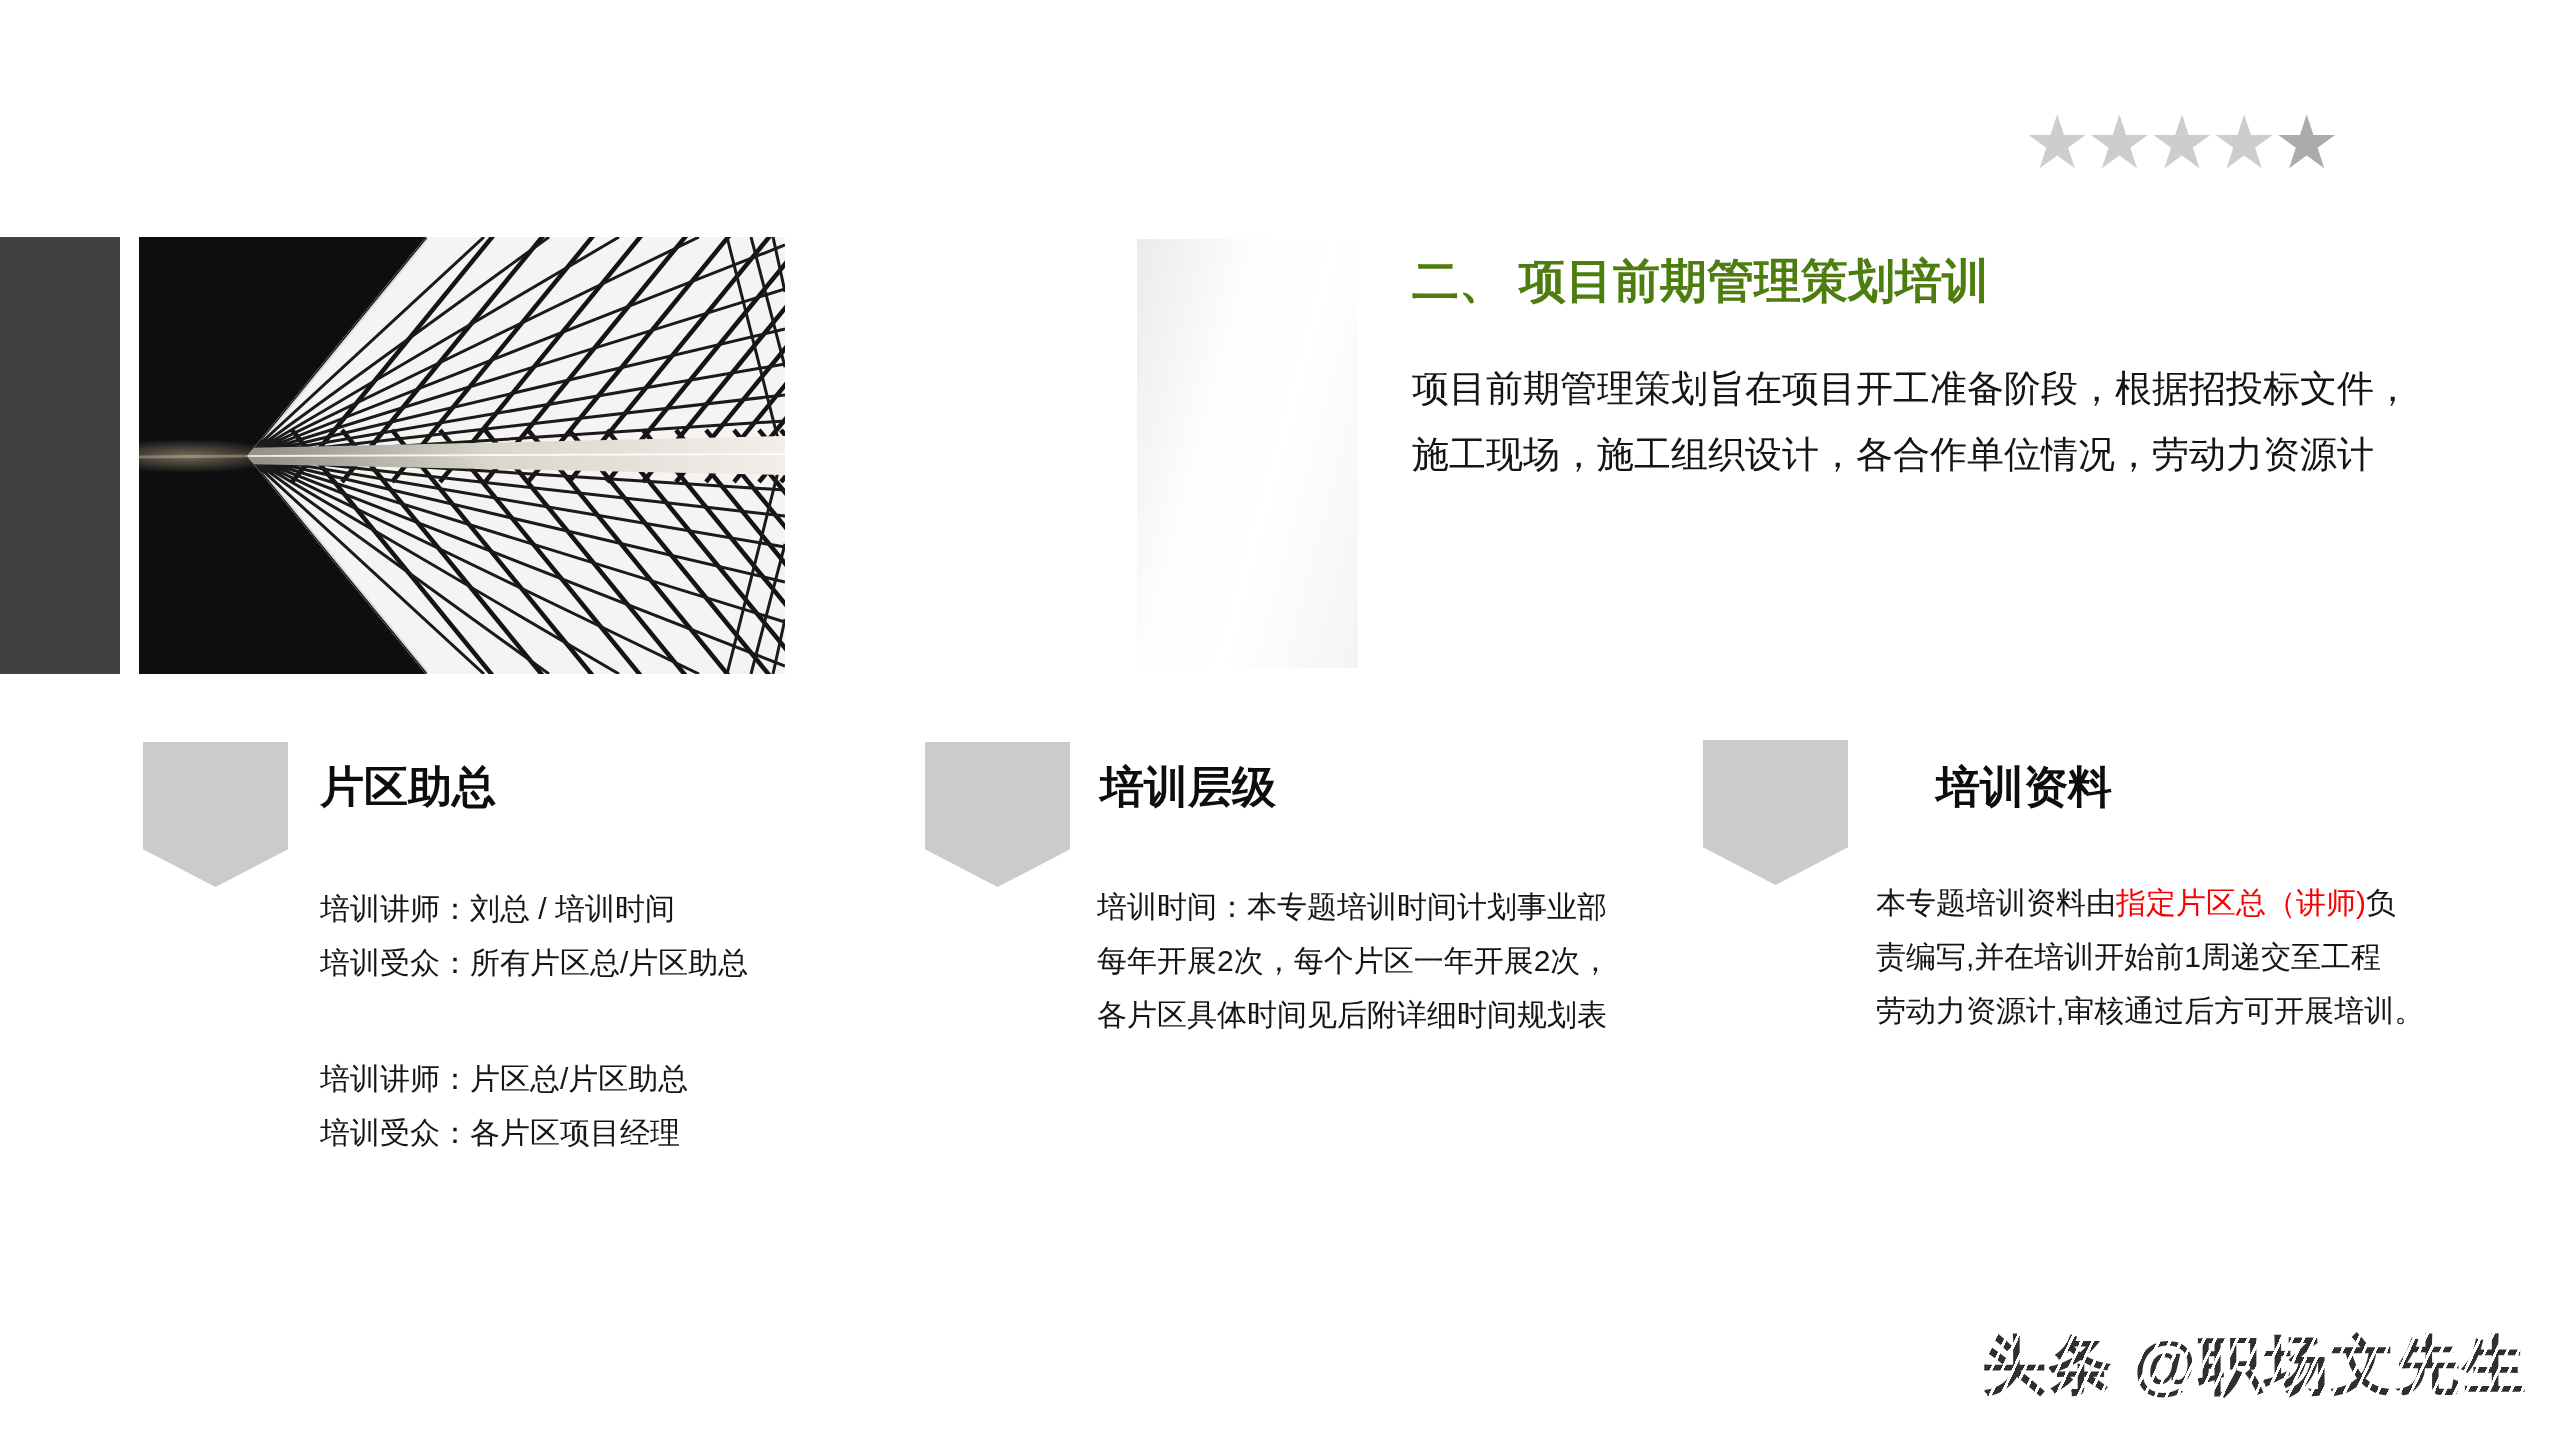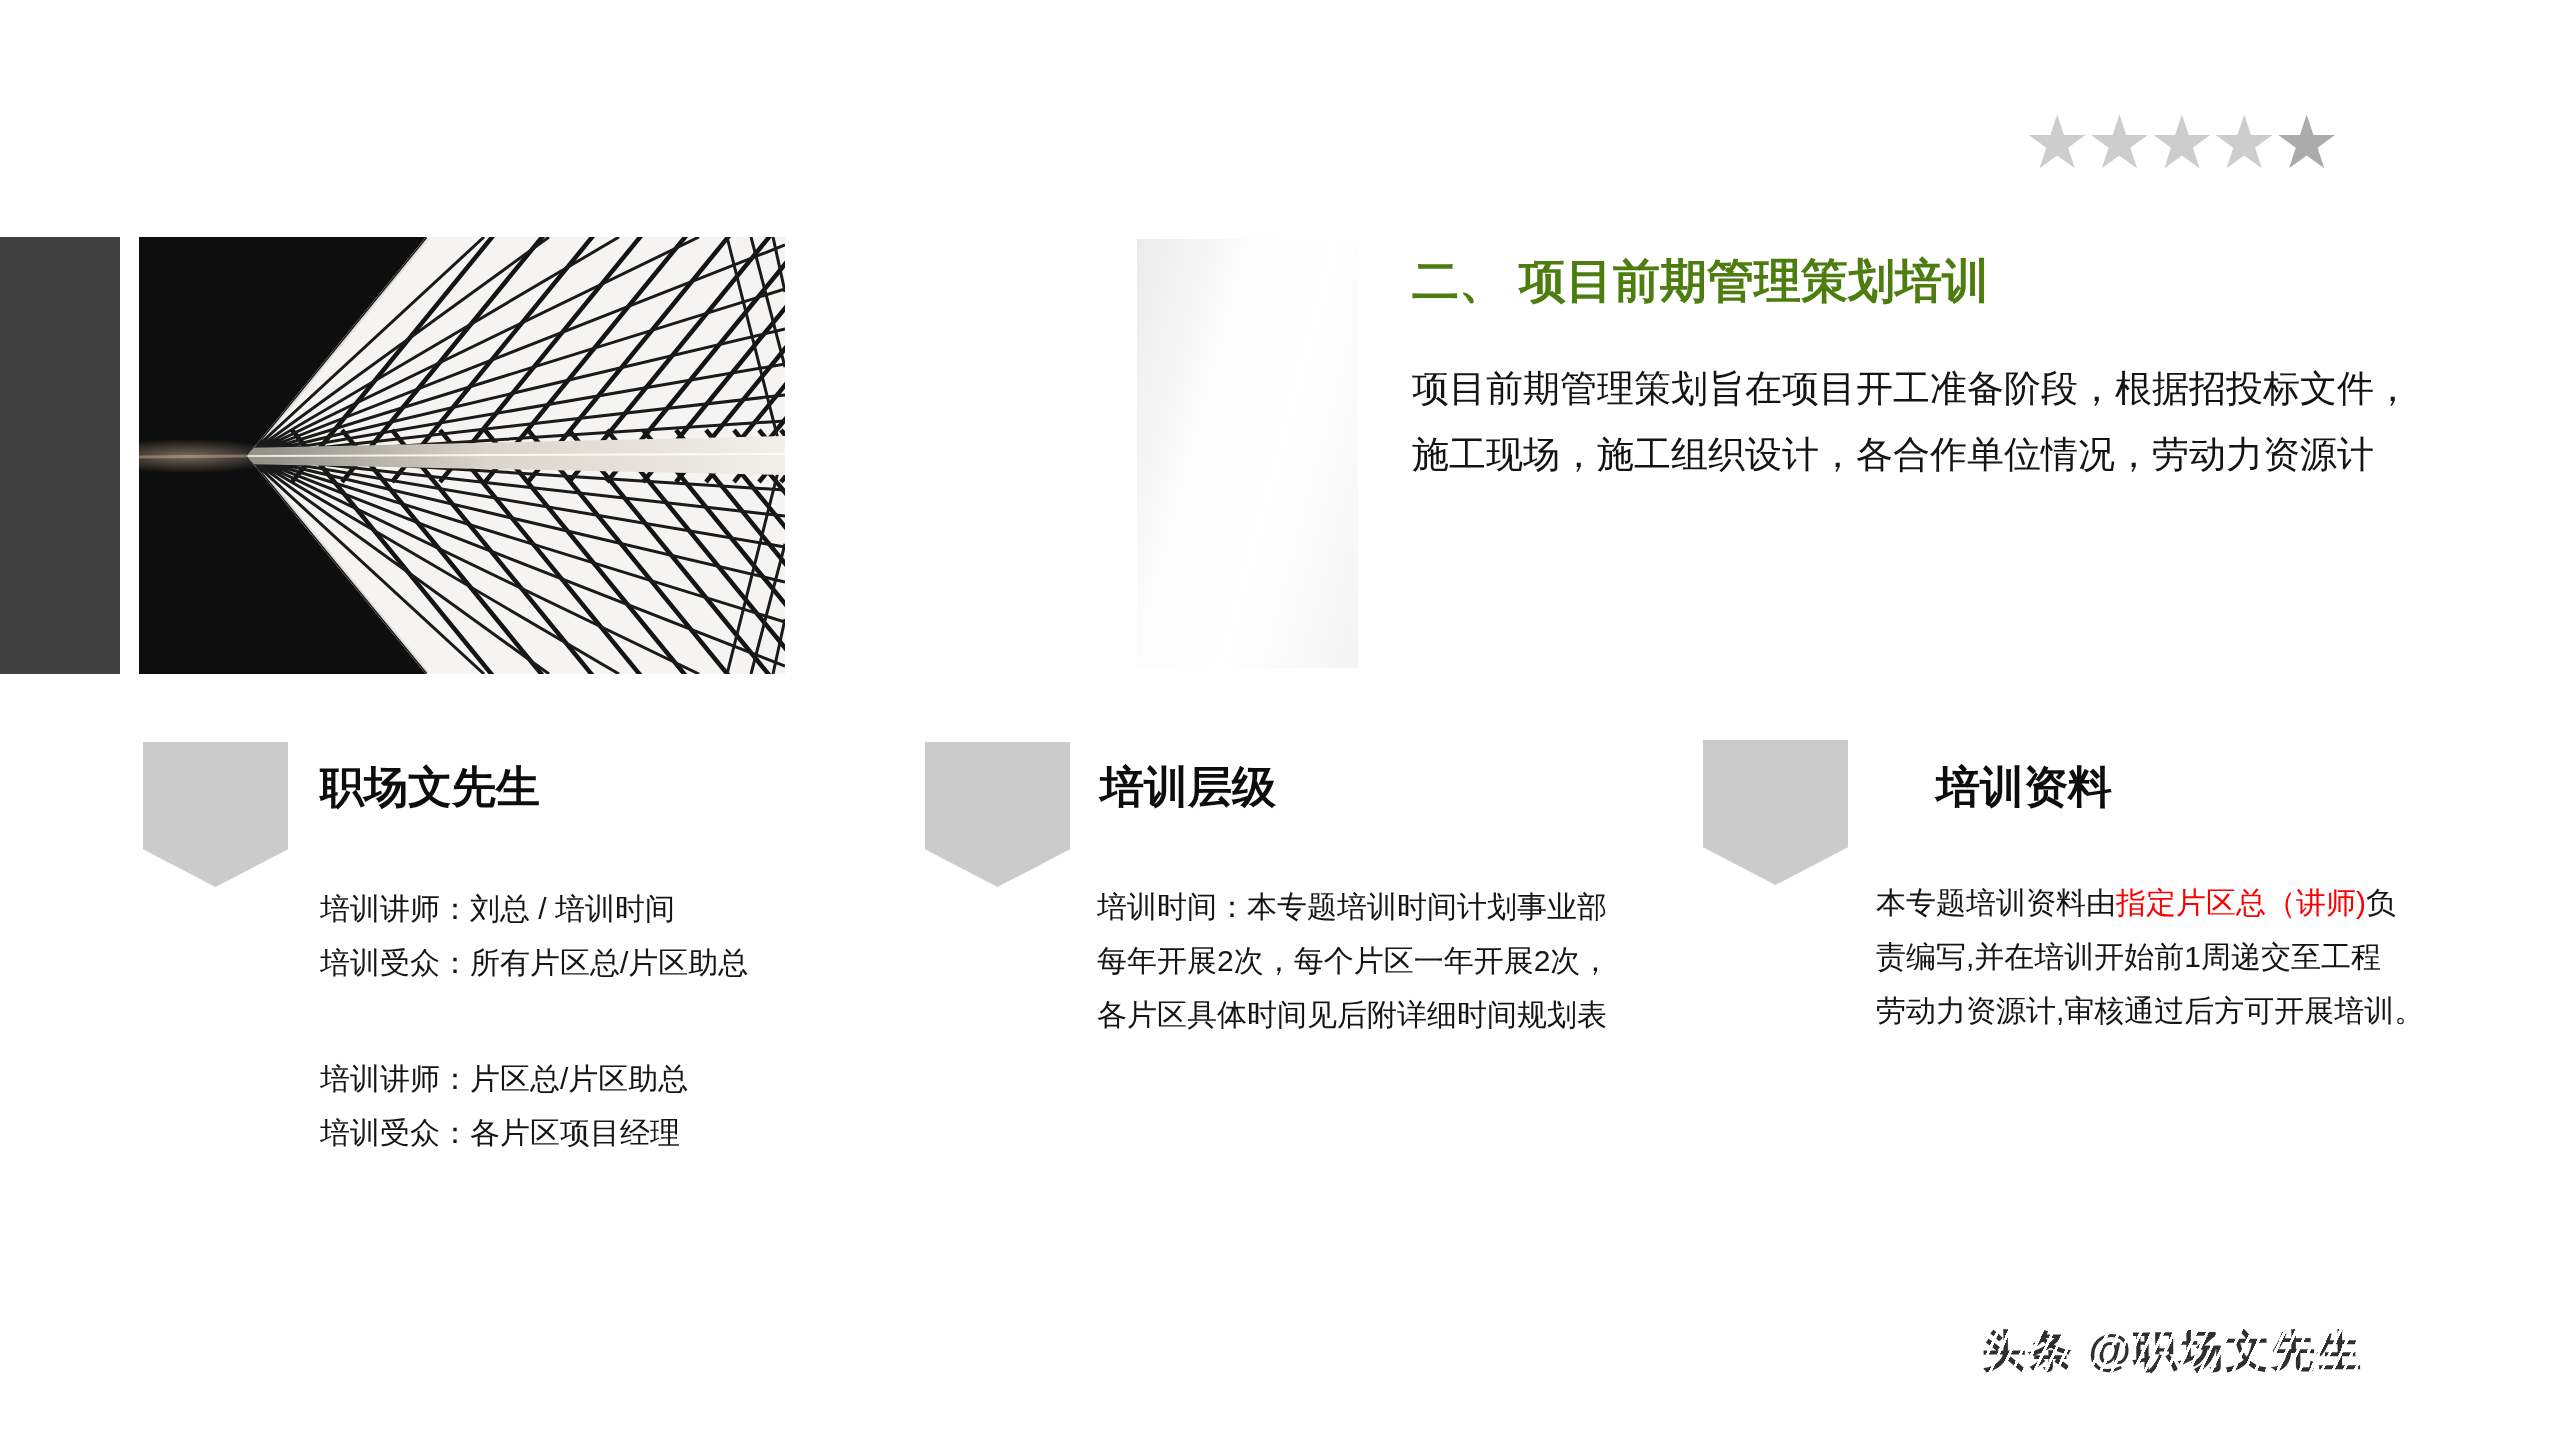--- a/index.html
+++ b/index.html
@@ -39,21 +39,21 @@
   .head-3{left:1936px;}
   .col-body{position:absolute;font-size:30px;line-height:54px;color:#151515;}
   .body-1{left:320px;top:882px;width:500px;}
   .body-2{left:1097px;top:880px;width:560px;}
   .body-3{left:1876px;top:876px;width:560px;}
   .bline{white-space:nowrap;}
   .gap{height:62px;}
   .red{color:#fb0000;}
   
   .watermark{
-    position:absolute;left:1982px;top:1322px;font-size:44px;font-weight:bold;
+    position:absolute;left:1982px;top:1322px;font-size:64px;font-weight:bold;
     color:#3a3a3a;white-space:nowrap;letter-spacing:2px;
   }
   @supports ((-webkit-background-clip:text) or (background-clip:text)){
     .watermark{
       background:repeating-linear-gradient(115deg,#2f2f2f 0 7px,#ffffff 7px 10px);
       -webkit-background-clip:text;background-clip:text;color:transparent;
     }
   }
 </style>
 </head>
@@ -114,21 +114,21 @@
 
   <div class="right-text">
     <div class="sec-title">二、 项目前期管理策划培训</div>
     <div>
       <div class="intro-line">项目前期管理策划旨在项目开工准备阶段，根据招投标文件，</div>
       <div class="intro-line">施工现场，施工组织设计，各合作单位情况，劳动力资源计</div>
     </div>
   </div>
 
   <div class="pentagon pent-1"></div>
-  <div class="col-heading head-1">职场文先生</div>
+  <div class="col-heading head-1">片区助总</div>
   <div class="col-body body-1">
     <div class="bline">培训讲师：刘总 / 培训时间</div>
     <div class="bline">培训受众：所有片区总/片区助总</div>
     <div class="gap"></div>
     <div class="bline">培训讲师：片区总/片区助总</div>
     <div class="bline">培训受众：各片区项目经理</div>
   </div>
 
   <div class="pentagon pent-2"></div>
   <div class="col-heading head-2">培训层级</div>

